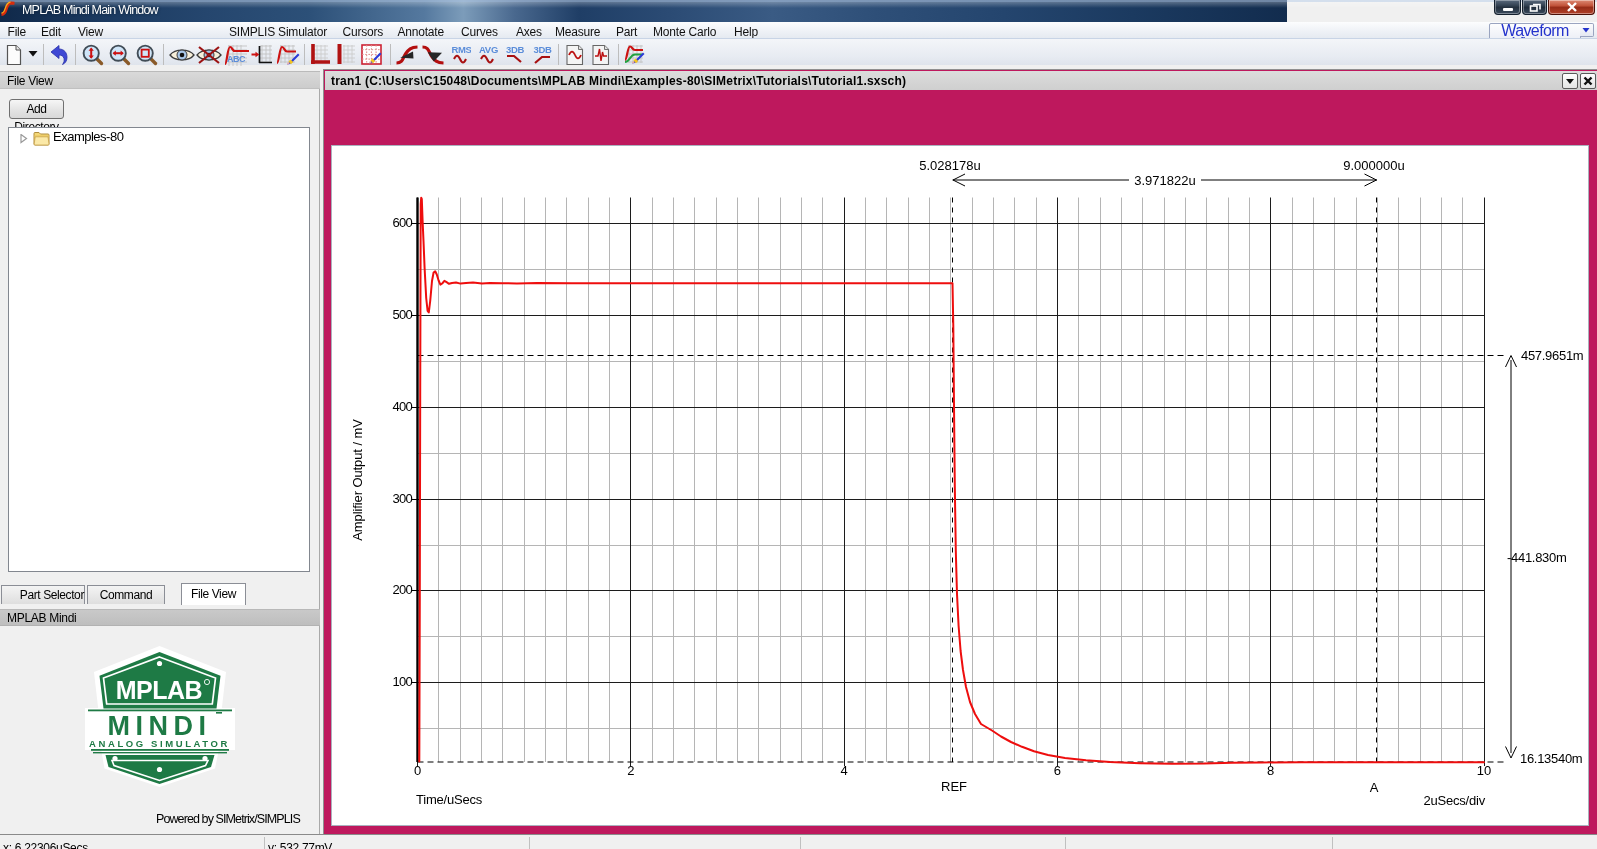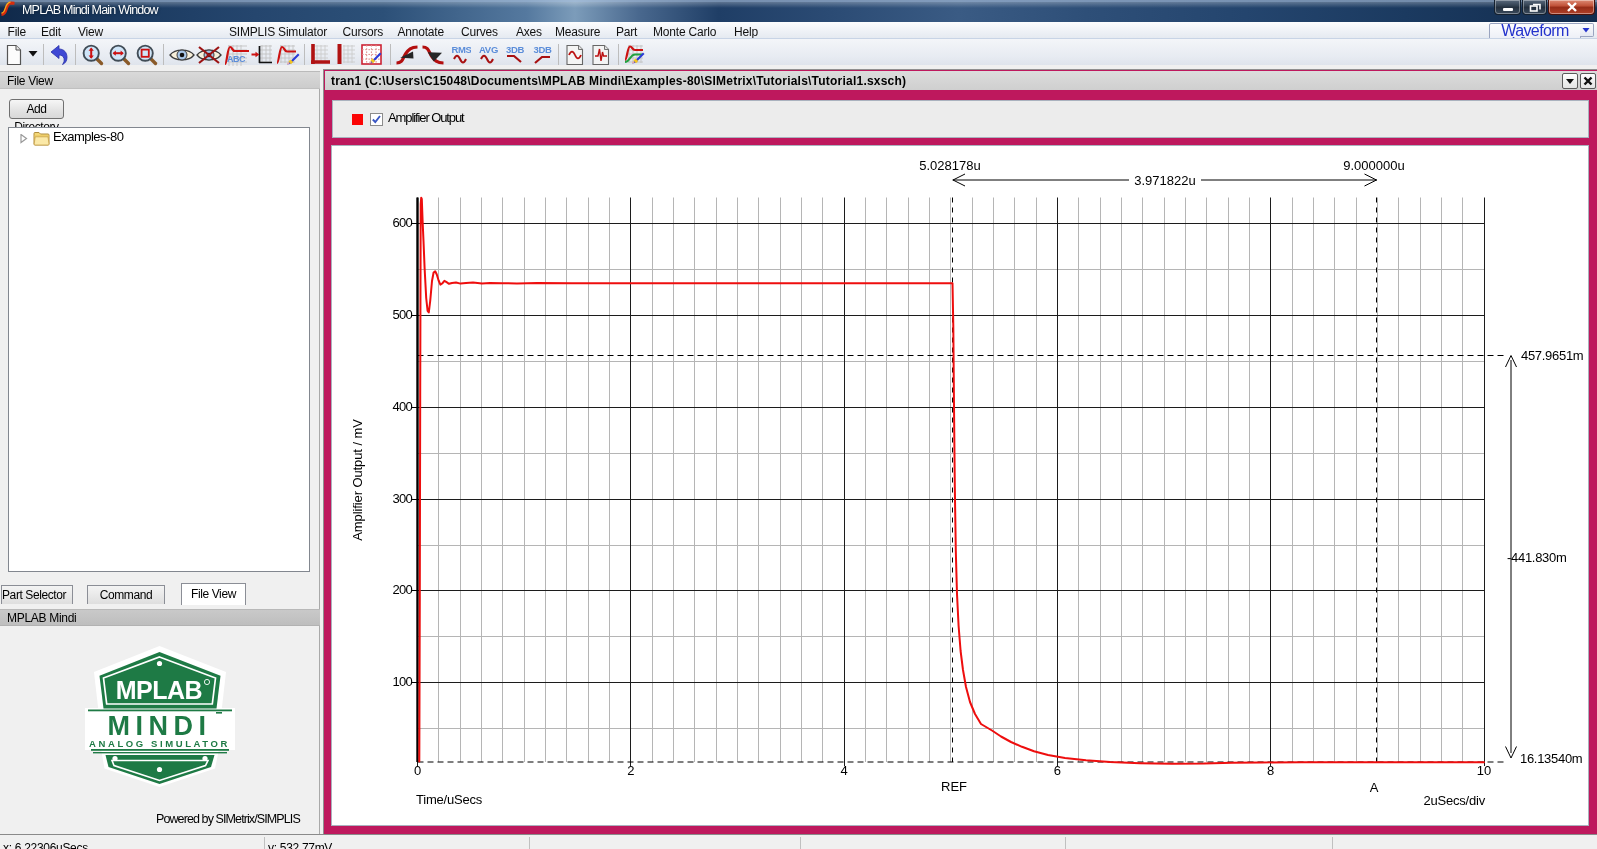--- a/index.html
+++ b/index.html
@@ -1,21 +1,21 @@
 <!DOCTYPE html>
 <html><head><meta charset="utf-8">
 <style>
 * {margin:0;padding:0;box-sizing:border-box}
 html,body {width:1597px;height:849px;overflow:hidden;font-family:"Liberation Sans",sans-serif;background:#f0f0f0}
 .abs {position:absolute}
 </style></head>
 <body>
 <div class="abs" style="left:0;top:0;width:1597px;height:849px;background:#f0f0f0">
 
-<div class="abs" style="left:0;top:0;width:1597px;height:22px;background:linear-gradient(90deg,#10294a 0%,#1b3a60 8%,#25466e 16%,#2c5078 24%,#55799f 33%,#7c9cba 36%,#49688e 40%,#1f3e66 45%,#2b4b74 52%,#3a5b84 60%,#2e4f78 68%,#24456e 78%,#1b3a60 88%,#122c4e 100%)">
+<div class="abs" style="left:0;top:0;width:1287px;height:22px;background:linear-gradient(90deg,#10294a 0%,#1b3a60 8%,#25466e 16%,#2c5078 24%,#55799f 33%,#7c9cba 36%,#49688e 40%,#1f3e66 45%,#2b4b74 52%,#3a5b84 60%,#2e4f78 68%,#24456e 78%,#1b3a60 88%,#122c4e 100%)">
 <div class="abs" style="left:0;top:0;width:1597px;height:2px;background:rgba(190,210,235,.55)"></div>
 <div class="abs" style="left:0;top:2px;width:1597px;height:6px;background:linear-gradient(rgba(255,255,255,.28),rgba(255,255,255,0))"></div>
 <svg style="position:absolute;left:1px;top:1px" width="14" height="15" viewBox="0 0 14 15" xmlns="http://www.w3.org/2000/svg">
 <path d="M0.5 13.5 C7 13.5 3.5 2.5 10 2 L13.5 2.2" stroke="#d92c0c" stroke-width="3" fill="none"></path>
 <path d="M0.5 12 C5.5 12 2.8 2 9.5 1" stroke="#f5a81e" stroke-width="1.3" fill="none"></path>
 </svg>
 <span class="abs" style="left:22px;top:3px;font-size:12.5px;letter-spacing:-0.8px;color:#fff;text-shadow:0 0 3px #123">MPLAB Mindi Main Window</span>
 
 <div style="position:absolute;left:1494px;top:0;width:27px;height:15px;background:linear-gradient(#5a6a7d,#2e3c4c 45%,#222e3c 50%,#3a4a5c);border:1px solid #14202e;border-top:none;border-radius:0 0 4px 4px;box-shadow:inset 0 0 0 1px rgba(255,255,255,.35)">
 <div style="position:absolute;left:8px;top:8px;width:10px;height:3px;background:#fdfdfd;border-radius:1px"></div>
@@ -193,21 +193,21 @@
         </svg>
     <svg class="abs" style="left:24px;top:3px" width="17" height="15" viewBox="0 0 17 15">
       <path d="M1 2.5 Q1 1.5 2 1.5 L6 1.5 L7.5 3 L15 3 Q16 3 16 4 L16 13 Q16 14 15 14 L2 14 Q1 14 1 13 Z" fill="#f3d777" stroke="#b08d3e" stroke-width="1"></path>
       <path d="M1 5 L16 5" stroke="#e8c35a" stroke-width="1"></path>
       <path d="M2.2 5.8 L15 5.8 L16 13 Q16 14 15 14 L2 14 Q1.2 14 1.2 13Z" fill="#fbe9a8" stroke="#caa34c" stroke-width="0.8"></path>
     </svg>
     <span class="abs" style="left:44px;top:1px;font-size:13px;letter-spacing:-0.5px">Examples-80</span>
   </div>
 
   <div class="abs" style="left:0;top:512px;width:320px;height:21px">
-    <div class="abs" style="left:1px;top:2px;width:72px;height:19px;background:linear-gradient(#f4f4f4,#dedede);border:1px solid #8b8e96;border-bottom:none;font-size:12px;letter-spacing:-0.4px;text-align:left;line-height:19px">Part Selector</div>
+    <div class="abs" style="left:1px;top:2px;width:84px;height:19px;background:linear-gradient(#f4f4f4,#dedede);border:1px solid #8b8e96;border-bottom:none;font-size:12px;letter-spacing:-0.4px;text-align:right;line-height:19px">Part Selector</div>
     <div class="abs" style="left:87px;top:2px;width:78px;height:19px;background:linear-gradient(#f4f4f4,#dedede);border:1px solid #8b8e96;border-bottom:none;font-size:12px;letter-spacing:-0.4px;text-align:center;line-height:19px">Command Shell</div>
     <div class="abs" style="left:181px;top:0;width:65px;height:22px;background:#fff;border:1px solid #8b8e96;border-bottom:none;font-size:12px;letter-spacing:-0.4px;text-align:center;line-height:21px">File View</div>
   </div>
   <div class="abs" style="left:0;top:538px;width:320px;height:17px;background:linear-gradient(#c9c9c9,#bebebe);border-top:1px solid #b8b8b8;border-bottom:1px solid #b2b2b2">
     <span class="abs" style="left:7px;top:1px;font-size:12px;letter-spacing:-0.3px">MPLAB Mindi</span>
       </div>
   <svg style="position:absolute;left:85px;top:575px" width="150" height="141" viewBox="0 0 150 141" xmlns="http://www.w3.org/2000/svg">
 <path d="M74.5 0 L141 26 L136.5 65 L74.5 65 L13.5 65 L9 26 Z" fill="#fff"></path>
 <rect x="0" y="62" width="150" height="42" fill="#fff"></rect>
 <path d="M16 103 L134 103 L130 122.5 L74.5 141 L19.5 122.5 Z" fill="#fff"></path>
@@ -239,29 +239,20 @@
             <path d="M3 5 L11 5 L7 10Z" fill="#111"></path>
           </svg>
         </div>
     <div class="abs" style="left:1255px;top:2px;width:16px;height:16px;background:linear-gradient(#fdfdfd,#e4e4e4);border:1px solid #5a5a5a;border-radius:2px">
           <svg width="14" height="14" style="display:block">
             <path d="M3.5 3.5 L10.5 10.5 M10.5 3.5 L3.5 10.5" stroke="#111" stroke-width="2.4"></path>
           </svg>
         </div>
   </div>
 
-  <div class="abs" style="left:8px;top:30px;width:1257px;height:38px;background:#ececec;border:1px solid #aab2be">
-    <div class="abs" style="left:19px;top:13px;width:11px;height:11px;background:#fb0505"></div>
-    <div class="abs" style="left:37px;top:12px;width:13px;height:13px;background:#fff;border:1px solid #8c8c8c">
-      <svg width="11" height="11" style="display:block">
-            <path d="M1.8 5.5 L4.3 8 L9 2" stroke="#3a57c4" stroke-width="1.9" fill="none"></path>
-          </svg>
-        </div>
-    <span class="abs" style="left:55px;top:9px;font-size:13px;letter-spacing:-1.1px">Amplifier Output</span>
-  </div>
 
   <div class="abs" style="left:7px;top:75px;width:1258px;height:681px;background:#fff;border:1px solid #aab2be">
     <svg width="1257" height="680" viewBox="0 0 1257 680" xmlns="http://www.w3.org/2000/svg" style="position:absolute;left:0;top:0">
 <path d="M106.50 51.5V616.0 M128.50 51.5V616.0 M149.50 51.5V616.0 M170.50 51.5V616.0 M192.50 51.5V616.0 M213.50 51.5V616.0 M234.50 51.5V616.0 M256.50 51.5V616.0 M277.50 51.5V616.0 M320.50 51.5V616.0 M341.50 51.5V616.0 M362.50 51.5V616.0 M384.50 51.5V616.0 M405.50 51.5V616.0 M426.50 51.5V616.0 M448.50 51.5V616.0 M469.50 51.5V616.0 M490.50 51.5V616.0 M533.50 51.5V616.0 M554.50 51.5V616.0 M576.50 51.5V616.0 M597.50 51.5V616.0 M618.50 51.5V616.0 M640.50 51.5V616.0 M661.50 51.5V616.0 M682.50 51.5V616.0 M704.50 51.5V616.0 M746.50 51.5V616.0 M768.50 51.5V616.0 M789.50 51.5V616.0 M810.50 51.5V616.0 M832.50 51.5V616.0 M853.50 51.5V616.0 M874.50 51.5V616.0 M896.50 51.5V616.0 M917.50 51.5V616.0 M960.50 51.5V616.0 M981.50 51.5V616.0 M1002.50 51.5V616.0 M1024.50 51.5V616.0 M1045.50 51.5V616.0 M1066.50 51.5V616.0 M1088.50 51.5V616.0 M1109.50 51.5V616.0 M1130.50 51.5V616.0 M85.5 123.50H1152.0 M85.5 215.50H1152.0 M85.5 307.50H1152.0 M85.5 399.50H1152.0 M85.5 490.50H1152.0 M85.5 582.50H1152.0" stroke="#b5b5b5" stroke-width="1" fill="none"></path>
 <path d="M85.50 51.5V620.0 M298.50 51.5V620.0 M512.50 51.5V620.0 M725.50 51.5V620.0 M938.50 51.5V620.0 M1152.50 51.5V620.0 M85.5 77.50H1152.0 M85.5 169.50H1152.0 M85.5 261.50H1152.0 M85.5 353.50H1152.0 M85.5 444.50H1152.0 M85.5 536.50H1152.0" stroke="#1c1c1c" stroke-width="1" fill="none"></path>
 <path d="M85.5 51.5V616.0" stroke="#000" stroke-width="2.4" fill="none"></path>
 <path d="M79.5 77.50H85.5 M79.5 169.50H85.5 M79.5 261.50H85.5 M79.5 353.50H85.5 M79.5 444.50H85.5 M79.5 536.50H85.5" stroke="#000" stroke-width="1" fill="none"></path>
 <path d="M620.5 51.5V616.0" stroke="#000" stroke-width="1" stroke-dasharray="5 5" fill="none"></path>
 <path d="M1044.5 51.5V616.0" stroke="#000" stroke-width="1" stroke-dasharray="5 5" fill="none"></path>
 <path d="M85.5 209.5H1172" stroke="#000" stroke-width="1" stroke-dasharray="6 4" fill="none"></path>

